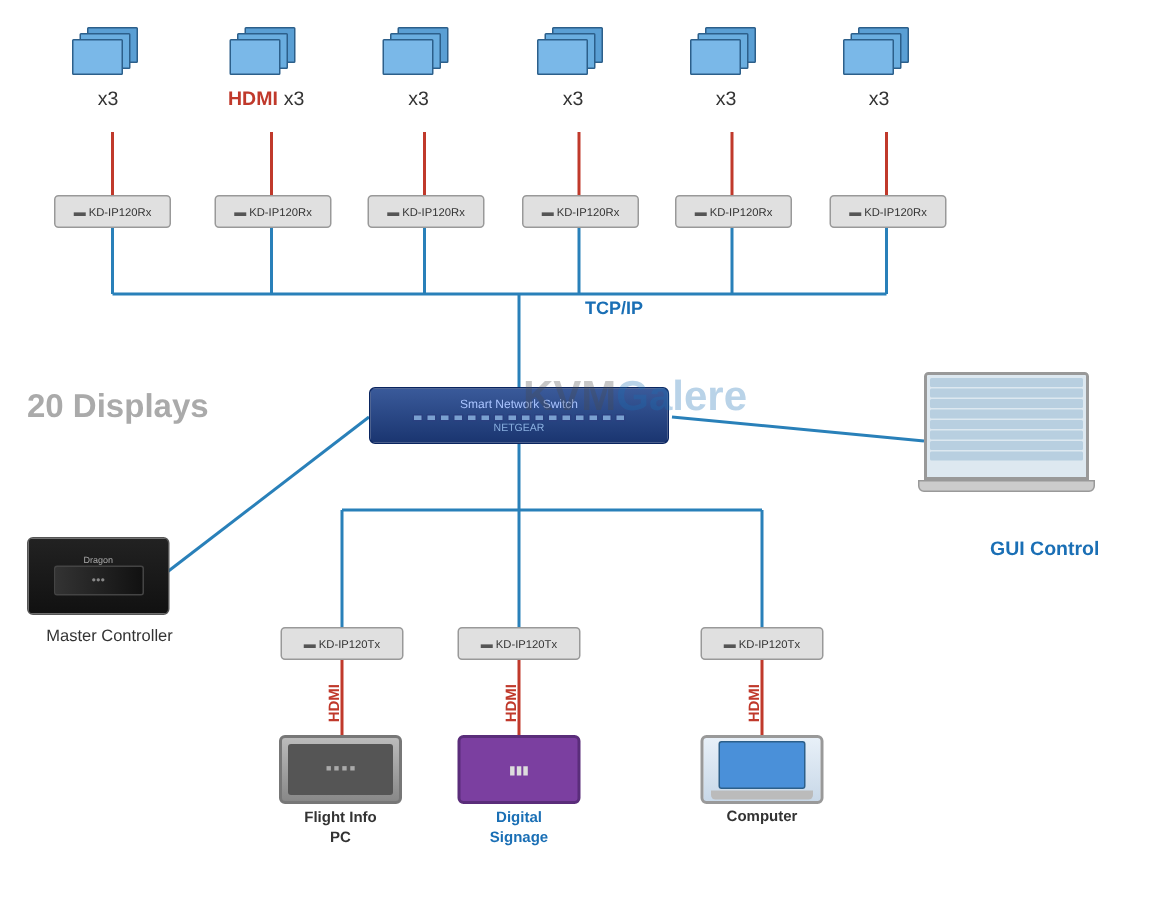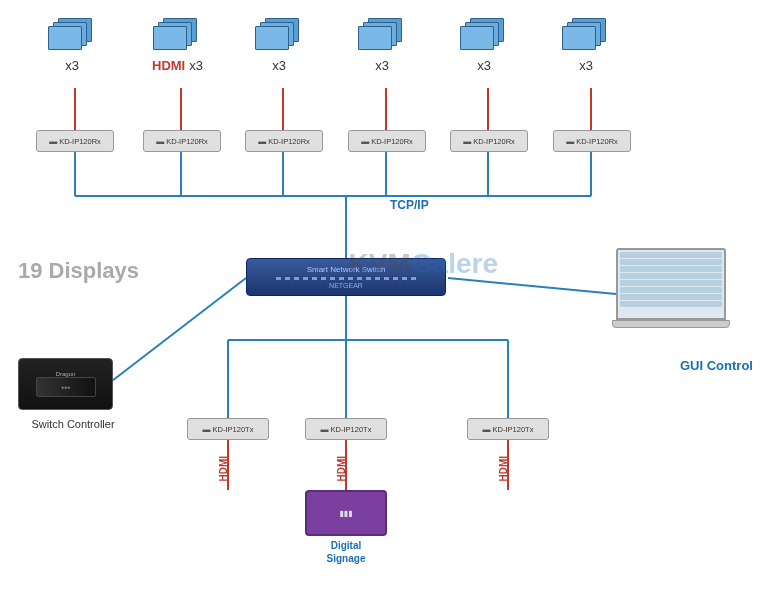--- a/index.html
+++ b/index.html
@@ -58,21 +58,20 @@
     }
 
     .text-gui {
       position: absolute;
       font-size: 13px;
       color: #1a6fb5;
       font-weight: bold;
       left: 660px;
       top: 358px;
       text-align: center;
-      margin-left: 20px;
     }
 
     .text-master {
       position: absolute;
       font-size: 11px;
       color: #333;
       left: 28px;
       top: 418px;
       text-align: center;
       width: 90px;
@@ -310,21 +309,21 @@
     <span>KD-IP120Rx</span>
   </div>
 
   <div style="position:absolute; left:553px; top:130px; width:78px; height:22px; background:#e0e0e0; border:1.5px solid #999; border-radius:3px; display:flex; align-items:center; justify-content:center; font-size:7.5px; color:#333;">
     <span style="margin-right:2px; color:#555; font-size:8px;">▬</span>
     <span>KD-IP120Rx</span>
   </div>
 
   <div class="text-tcpip">TCP/IP</div>
 
-  <div class="text-18displays">19 Displays</div>
+  <div class="text-18displays">20 Displays</div>
 
   <div class="switch-box">
     <div class="switch-label">Smart Network Switch</div>
     <div class="switch-ports">
       <div class="switch-port"></div>
       <div class="switch-port"></div>
       <div class="switch-port"></div>
       <div class="switch-port"></div>
       <div class="switch-port"></div>
       <div class="switch-port"></div>
@@ -365,21 +364,21 @@
   <div class="text-gui">GUI Control</div>
 
   <div class="master-ctrl">
     <div style="width:80px; height:40px; display:flex; flex-direction:column; align-items:center; justify-content:center;">
       <div style="font-size:6px; color:#aaa; text-align:center;">Dragon</div>
       <div style="width:60px; height:20px; background:linear-gradient(90deg,#333,#111); border-radius:2px; border:1px solid #444; display:flex; align-items:center; justify-content:center;">
         <div style="font-size:5px; color:#888;">●●●</div>
       </div>
     </div>
   </div>
-  <div class="text-master">Switch Controller</div>
+  <div class="text-master">Master Controller</div>
 
   <div style="position:absolute; left:187px; top:418px; width:82px; height:22px; background:#e0e0e0; border:1.5px solid #999; border-radius:3px; display:flex; align-items:center; justify-content:center; font-size:7.5px; color:#333;">
     <span style="margin-right:2px; color:#555; font-size:8px;">▬</span>
     <span>KD-IP120Tx</span>
   </div>
 
   <div style="position:absolute; left:305px; top:418px; width:82px; height:22px; background:#e0e0e0; border:1.5px solid #999; border-radius:3px; display:flex; align-items:center; justify-content:center; font-size:7.5px; color:#333;">
     <span style="margin-right:2px; color:#555; font-size:8px;">▬</span>
     <span>KD-IP120Tx</span>
   </div>
@@ -388,22 +387,38 @@
     <span style="margin-right:2px; color:#555; font-size:8px;">▬</span>
     <span>KD-IP120Tx</span>
   </div>
 
   <div style="position:absolute; left:218px; top:456px; writing-mode:vertical-rl; text-orientation:mixed; transform:rotate(180deg); font-size:10px; color:#c0392b; font-weight:bold;">HDMI</div>
 
   <div style="position:absolute; left:336px; top:456px; writing-mode:vertical-rl; text-orientation:mixed; transform:rotate(180deg); font-size:10px; color:#c0392b; font-weight:bold;">HDMI</div>
 
   <div style="position:absolute; left:498px; top:456px; writing-mode:vertical-rl; text-orientation:mixed; transform:rotate(180deg); font-size:10px; color:#c0392b; font-weight:bold;">HDMI</div>
 
+  <div style="position:absolute; left:186px; top:490px; display:flex; flex-direction:column; align-items:center;">
+    <div style="width:82px; height:46px; background:linear-gradient(180deg,#bbb 0%,#888 100%); border:2px solid #777; border-radius:4px; display:flex; align-items:center; justify-content:center;">
+      <div style="width:70px; height:34px; background:#555; border-radius:2px; display:flex; align-items:center; justify-content:center;">
+        <div style="font-size:6px; color:#aaa; text-align:center;">■ ■ ■ ■</div>
+      </div>
+    </div>
+    <div style="font-size:10px; color:#333; text-align:center; margin-top:3px; font-weight:bold; line-height:1.3;">Flight Info<br>PC</div>
+  </div>
 
   <div style="position:absolute; left:305px; top:490px; display:flex; flex-direction:column; align-items:center;">
     <div style="width:82px; height:46px; background:#7b3fa0; border:2px solid #5a2d7a; border-radius:4px; display:flex; align-items:center; justify-content:center;">
       <div style="font-size:8px; color:#ddd; text-align:center;">▮▮▮</div>
     </div>
     <div style="font-size:10px; color:#1a6fb5; text-align:center; margin-top:3px; font-weight:bold; line-height:1.3;">Digital<br>Signage</div>
   </div>
 
+  <div style="position:absolute; left:467px; top:490px; display:flex; flex-direction:column; align-items:center;">
+    <div style="width:82px; height:46px; background:linear-gradient(180deg,#e8f0f8 0%,#c8d8e8 100%); border:2px solid #999; border-radius:4px; display:flex; flex-direction:column; align-items:center; justify-content:center;">
+
+      <div style="width:58px; height:32px; background:#4a90d9; border:1.5px solid #2c5f8a; border-radius:2px;"></div>
+      <div style="width:68px; height:6px; background:#bbb; border-radius:0 0 3px 3px; margin-top:1px;"></div>
+    </div>
+    <div style="font-size:10px; color:#333; text-align:center; margin-top:3px; font-weight:bold;">Computer</div>
+  </div>
 
 </div>
 
 </body></html>

